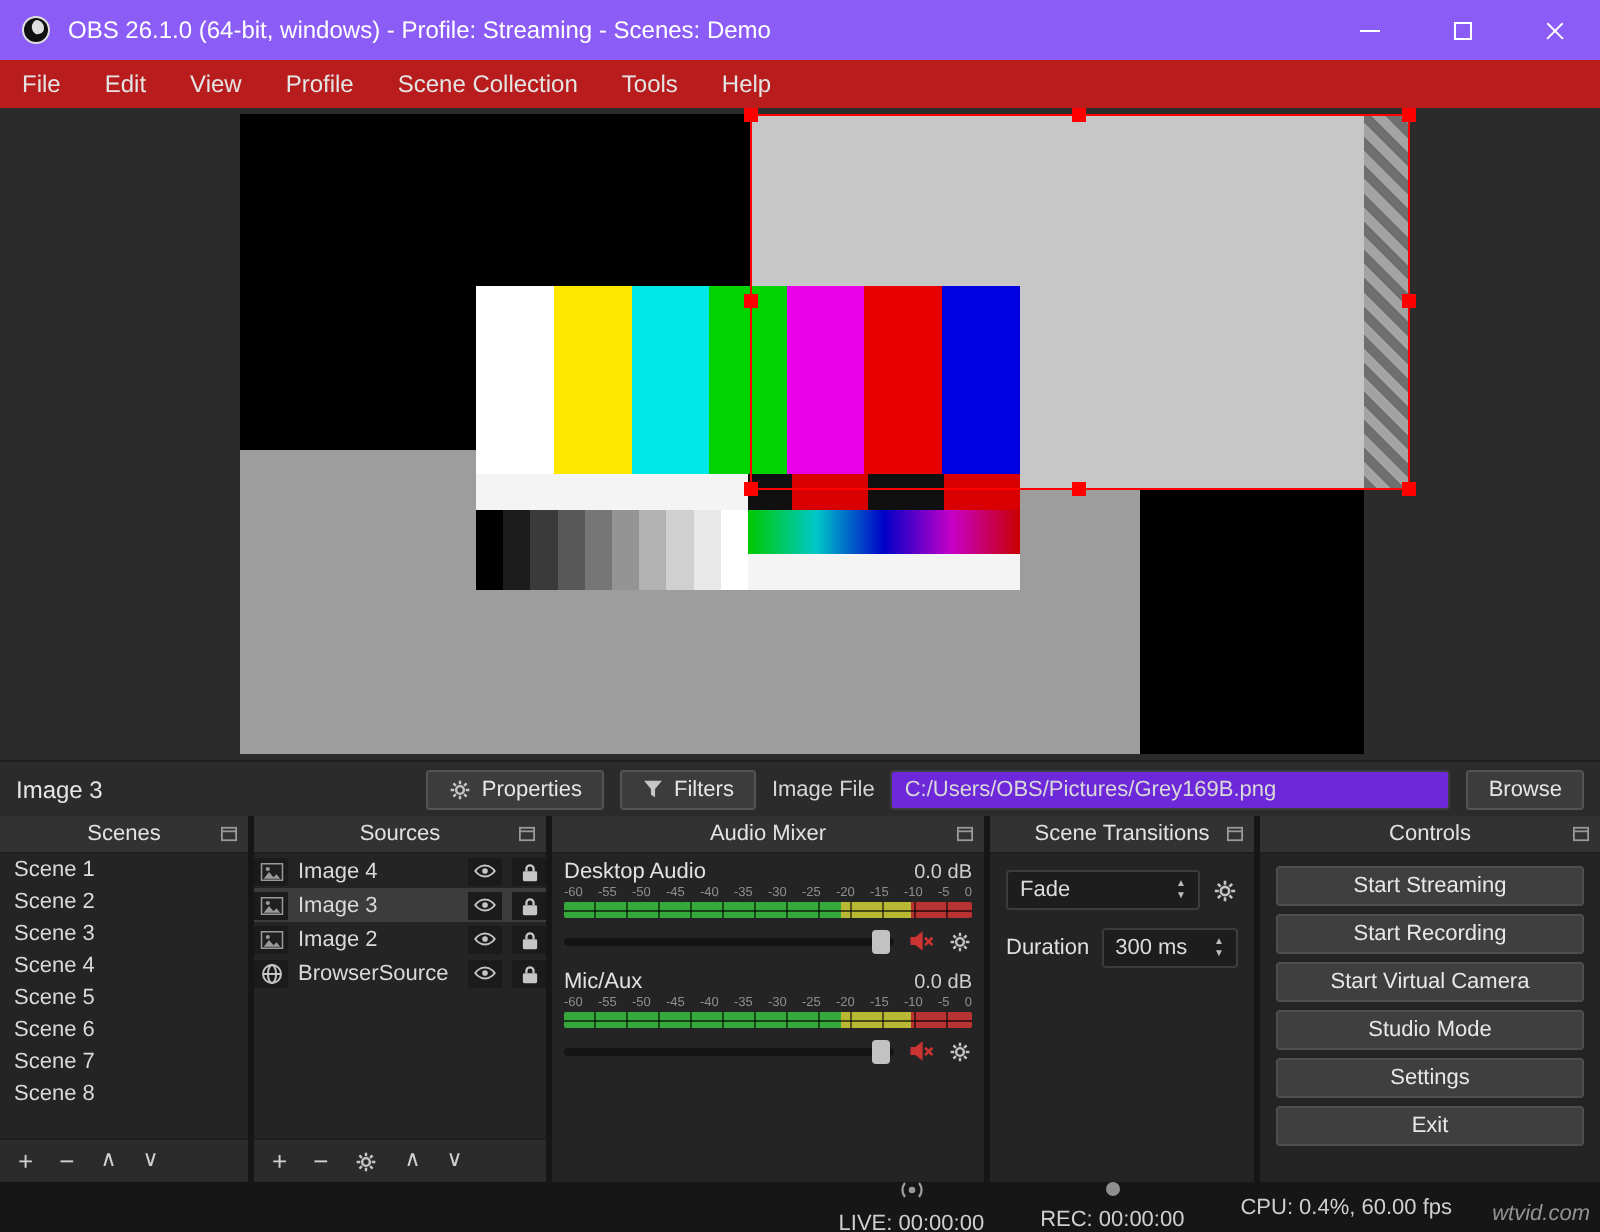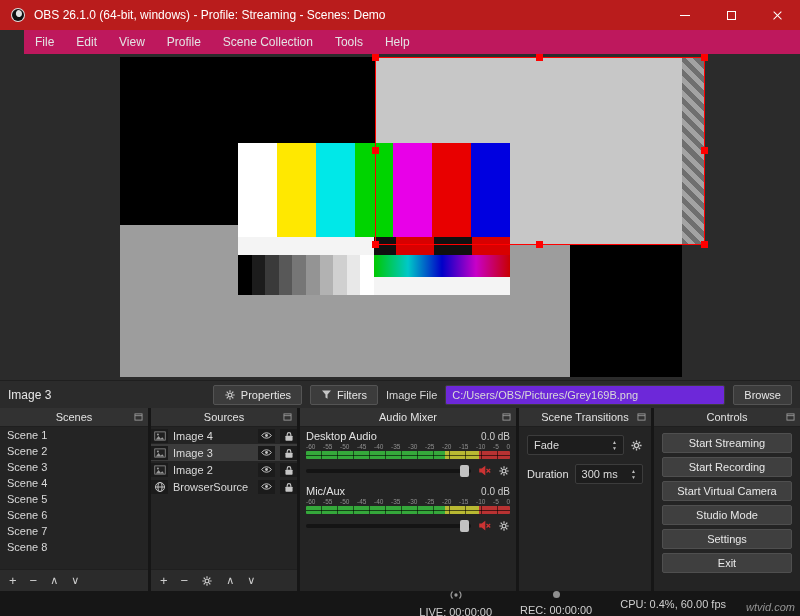--- a/index.html
+++ b/index.html
@@ -3,34 +3,34 @@
 <meta charset="utf-8">
 <style>
   * { box-sizing: border-box; margin: 0; padding: 0; }
   html,body { background:#111; }
   .app {
     position:relative; width:800px; height:616px; overflow:hidden;
     background:#2b2b2b; font-family:"Liberation Sans","DejaVu Sans",sans-serif;
     color:#e0e0e0; font-size:12px;
   }
   
-  .titlebar { position:absolute; left:0; top:0; right:0; height:30px; background:#b91c1c;
+  .titlebar { position:absolute; left:0; top:0; right:0; height:30px; background:#8b5cf6;
     display:flex; align-items:center; }
   .app-logo { margin:0 8px 0 10px; display:flex; }
   .title-text { color:#fff; font-size:12px; }
   .win-buttons { margin-left:auto; display:flex; height:100%; }
   .win-btn { width:46px; height:100%; display:flex; align-items:center; justify-content:center; }
   .ic-min { width:10px; height:1px; background:#fff; }
   .ic-max { width:9px; height:9px; border:1px solid #fff; }
   .ic-close { position:relative; width:11px; height:11px; }
   .ic-close::before,.ic-close::after { content:""; position:absolute; left:0; top:5px; width:11px; height:1.2px; background:#fff; }
   .ic-close::before { transform:rotate(45deg); } .ic-close::after { transform:rotate(-45deg); }
   
-  .menubar { position:absolute; left:0; top:30px; right:0; height:24px; background:#be185d;
-    display:flex; align-items:center;margin-left:24px; }
+  .menubar { position:absolute; left:0; top:30px; right:0; height:24px; background:#b91c1c;
+    display:flex; align-items:center; }
   .menu-item { padding:0 11px; line-height:24px; color:#e4e4e4; font-size:12px; }
   
   .preview { position:absolute; left:0; top:54px; width:800px; height:326px; background:#2b2b2b; }
   .canvas { position:absolute; left:120px; top:3px; width:562px; height:320px; background:#000; }
   .img2 { position:absolute; left:120px; top:171px; width:450px; height:152px; background:#9d9d9d; }
   .img3 { position:absolute; left:375px; top:3px; width:330px; height:188px; }
   .img3-fill { position:absolute; left:0; top:0; width:307px; height:100%; background:#c7c7c7; }
   .img3-stripes { position:absolute; left:307px; top:0; width:23px; height:100%;
     background:repeating-linear-gradient(45deg,#6f6f6f 0 5px,#a3a3a3 5px 10px); }
   .colorbars { position:absolute; left:238px; top:89px; width:272px; height:152px; }
@@ -57,21 +57,21 @@
   .ctx-name { font-size:12px; color:#e6e6e6; margin-right:auto; }
   .btn { display:flex; align-items:center; gap:5px; height:20px; padding:0 10px;
     background:#3c3c3c; border:1px solid #545454; border-radius:2px; font-size:11px; color:#e6e6e6; }
   .ctx-label { font-size:11px; color:#d6d6d6; }
   .ctx-input { width:280px; height:20px; background:#6d28d9; border:1px solid #3d3d3d;
     color:#d9d9d9; font-size:11px; padding:0 6px; font-family:"Liberation Sans","DejaVu Sans",sans-serif; border-radius:2px; }
   
   .docks { position:absolute; left:0; top:408px; width:800px; height:183px; background:#161616;
     display:flex; gap:3px; }
   .dock { background:#2b2b2b; display:flex; flex-direction:column; }
-  .d-scenes{width:148px} .d-sources{width:146px} .d-audio{width:216px} .d-trans{width:132px} .d-controls{flex:1}
+  .d-scenes{width:124px} .d-sources{width:146px} .d-audio{width:216px} .d-trans{width:132px} .d-controls{flex:1}
   .dock-header { height:19px; background:#323232; border-bottom:1px solid #1f1f1f; position:relative;
     display:flex; align-items:center; justify-content:center; font-size:11px; color:#e2e2e2; flex:0 0 auto; }
   .popout { position:absolute; right:5px; top:5px; display:flex; }
   .dock-body { flex:1; background:#242424; overflow:hidden; }
   .dock-toolbar { height:22px; background:#2b2b2b; border-top:1px solid #1f1f1f;
     display:flex; align-items:center; gap:13px; padding:0 9px; color:#cfcfcf; flex:0 0 auto; }
   .tool-glyph { font-size:13px; line-height:1; color:#cfcfcf; }
   .tool-glyph.small { font-size:11px; }
   .list-row { height:16px; line-height:16px; padding:0 7px; font-size:11px; color:#dadada; white-space:nowrap; }
   .src-row { display:flex; align-items:center; height:17px; padding:0 0; gap:5px; font-size:11px; color:#dadada; }

